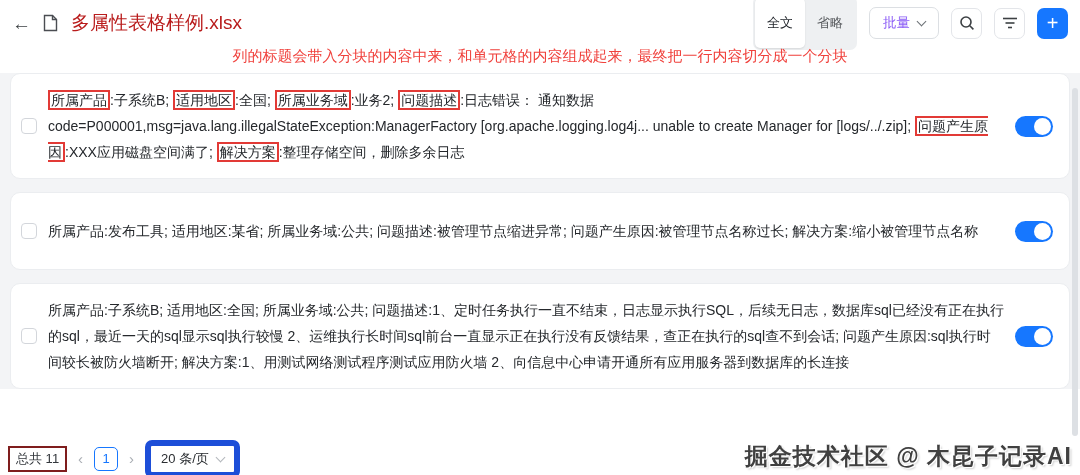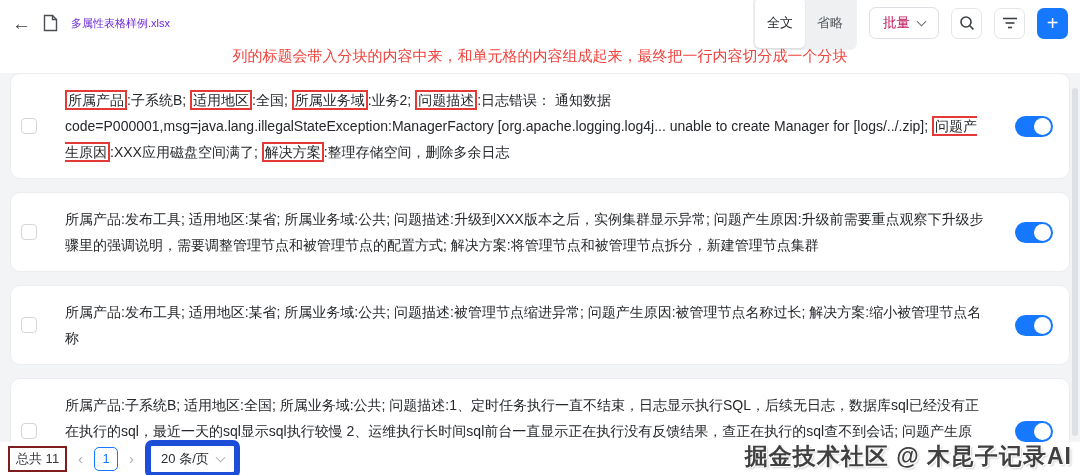--- a/index.html
+++ b/index.html
@@ -4,41 +4,41 @@
 <style>
   *{margin:0;padding:0;box-sizing:border-box}
   html,body{width:1080px;height:475px;overflow:hidden;background:#fff;
     font-family:"Liberation Sans","DejaVu Sans",sans-serif}
   .app{position:relative;width:1080px;height:475px;overflow:hidden;background:#fff}
 
   
   .topbar{display:flex;align-items:center;height:46px;padding:0 12px;gap:12px;background:#fff}
   .back{font-size:19px;color:#3c4043;line-height:1;cursor:pointer}
   .doc-icon{display:flex;align-items:center}
-  .title{font-size:11px;color:#6d28d9;font-weight:500;margin-left:1px}
+  .title{font-size:19px;color:#b91c1c;font-weight:500;margin-left:1px}
   .spacer{flex:1}
   .segmented{display:flex;background:#eef0f2;border-radius:7px;padding:2px;font-size:13px;color:#55585c}
   .segmented .opt{padding:16px 12px;border-radius:5px;cursor:pointer;white-space:nowrap}
   .segmented .opt.active{background:#fff;color:#1f2329;box-shadow:0 1px 2px rgba(0,0,0,.10)}
   .btn-batch{display:flex;align-items:center;gap:8px;border:1px solid #dcdfe3;border-radius:7px;
-    background:#fff;padding:6px 13px;font-size:13.5px;color:#be185d;cursor:pointer}
+    background:#fff;padding:6px 13px;font-size:13.5px;color:#8b5cf6;cursor:pointer}
   .chev{width:7px;height:7px;border-right:1.6px solid #6b7075;border-bottom:1.6px solid #6b7075;
     transform:rotate(45deg);margin-top:-3px}
   .icon-btn{width:31px;height:31px;border:1px solid #e3e5e9;border-radius:7px;background:#fff;
     display:flex;align-items:center;justify-content:center;cursor:pointer}
   .btn-add{width:31px;height:31px;border:none;border-radius:7px;background:#1677ff;color:#fff;
     font-size:20px;font-weight:400;display:flex;align-items:center;justify-content:center;cursor:pointer}
 
   
   .annotation{text-align:center;padding:1px 16px 7px;font-size:15px;color:#f0413c;white-space:nowrap}
 
   
   .rows{background:#f3f4f6;padding:0}
   .card{background:#fff;border:1px solid #ebedf0;border-radius:10px;margin:0 10px 13px;
-    padding:13px 16px 13px 10px;display:flex;align-items:center;gap:28px;min-height:78px}
+    padding:13px 16px 13px 10px;display:flex;align-items:center;gap:11px;min-height:78px}
   .checkbox{width:16px;height:16px;border:1.5px solid #d3d6db;border-radius:4px;background:#fff;
     flex:none;cursor:pointer}
   .row-text{flex:1;font-size:14px;line-height:26px;color:#25282c}
   .kbox{border:2px solid #e23a36;padding:0 1px}
   .toggle{position:relative;width:38px;height:21px;border-radius:11px;background:#c9ccd1;
     flex:none;cursor:pointer}
   .toggle.on{background:#1677ff}
   .toggle .knob{position:absolute;top:2px;left:2px;width:17px;height:17px;border-radius:50%;background:#fff}
   .toggle.on .knob{left:auto;right:2px}
 
@@ -105,27 +105,20 @@
   <main class="rows">
       <div class="card">
         <span class="checkbox"></span>
         <div class="row-text"><span class="kbox">所属产品</span>:子系统B; <span class="kbox">适用地区</span>:全国; <span class="kbox">所属业务域</span>:业务2; <span class="kbox">问题描述</span>:日志错误： 通知数据code=P000001,msg=java.lang.illegalStateException:ManagerFactory [org.apache.logging.log4j... unable to create Manager for [logs/../.zip]; <span class="kbox">问题产生原因</span>:XXX应用磁盘空间满了; <span class="kbox">解决方案</span>:整理存储空间，删除多余日志</div>
         <span class="toggle on">
           <span class="knob"></span>
         </span>
       </div>
       <div class="card">
         <span class="checkbox"></span>
-        <div class="row-text">所属产品:发布工具; 适用地区:某省; 所属业务域:公共; 问题描述:升级到XXX版本之后，实例集群显示异常; 问题产生原因:升级前需要重点观察下升级步骤里的强调说明，需要调整管理节点和被管理节点的配置方式; 解决方案:将管理节点和被管理节点拆分，新建管理节点集群</div>
-        <span class="toggle on">
-          <span class="knob"></span>
-        </span>
-      </div>
-      <div class="card">
-        <span class="checkbox"></span>
         <div class="row-text">所属产品:发布工具; 适用地区:某省; 所属业务域:公共; 问题描述:被管理节点缩进异常; 问题产生原因:被管理节点名称过长; 解决方案:缩小被管理节点名称</div>
         <span class="toggle on">
           <span class="knob"></span>
         </span>
       </div>
       <div class="card">
         <span class="checkbox"></span>
         <div class="row-text">所属产品:子系统B; 适用地区:全国; 所属业务域:公共; 问题描述:1、定时任务执行一直不结束，日志显示执行SQL，后续无日志，数据库sql已经没有正在执行的sql，最近一天的sql显示sql执行较慢 2、运维执行长时间sql前台一直显示正在执行没有反馈结果，查正在执行的sql查不到会话; 问题产生原因:sql执行时间较长被防火墙断开; 解决方案:1、用测试网络测试程序测试应用防火墙 2、向信息中心申请开通所有应用服务器到数据库的长连接</div>
         <span class="toggle on">
           <span class="knob"></span>

